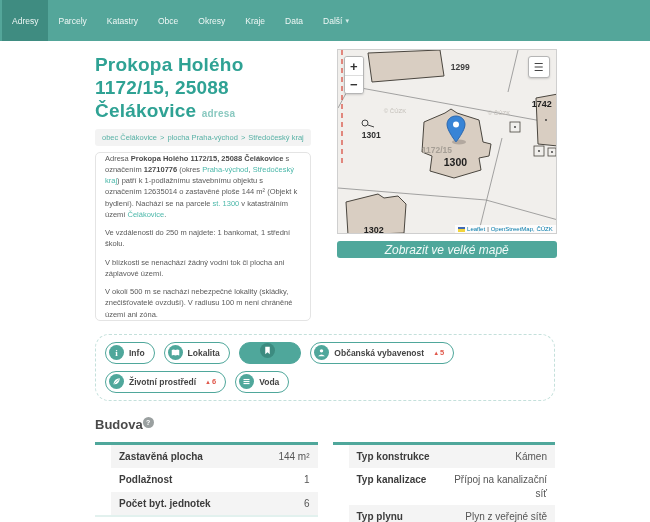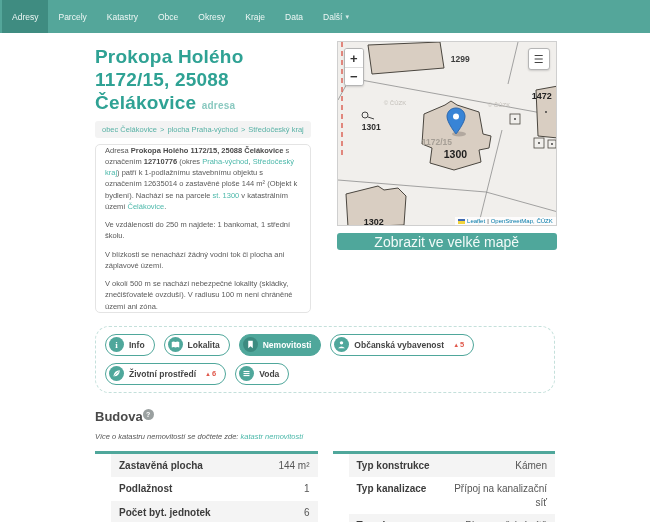--- a/index.html
+++ b/index.html
@@ -1,20 +1,20 @@
 <!DOCTYPE html>
 <html lang="cs"><head>
 <meta charset="utf-8">
 <style>
   * { margin:0; padding:0; box-sizing:border-box; }
   html,body { width:650px; background:#fff; font-family:"Liberation Sans",sans-serif; }
   body { height:522px; overflow:hidden; }
 
   
-  .navbar { background:#54a69a; height:33px; display:flex; align-items:stretch; padding-left:2px; }
+  .navbar { background:#54a69a; height:41px; display:flex; align-items:stretch; padding-left:2px; }
   .nav-item { color:#eef7f5; font-size:8.5px; padding:0 10px; display:flex; align-items:center; gap:3px;
               text-decoration:none; cursor:pointer; }
   .nav-item.active { background:#3f8c81; }
   .caret { font-size:7px; color:#d7ecea; }
 
   
   .container { width:460px; margin:0 auto; padding-top:8px; }
   .top-row { display:flex; gap:26px; }
   .left-col { width:225px; }
   .right-col { width:220px; padding-top:0; }
@@ -54,33 +54,33 @@
   .layers-ctl { position:absolute; right:6px; top:6px; width:22px; height:22px; background:#fff;
                 border:1px solid #b5b5b5; border-radius:3px; color:#444; font-size:11px; line-height:20px;
                 text-align:center; cursor:pointer; box-shadow:0 1px 2px rgba(0,0,0,.15); }
   .attribution { position:absolute; right:0; bottom:0; background:rgba(255,255,255,.82); font-size:6px;
                  color:#333; padding:1px 3px; display:flex; align-items:center; gap:2px; }
   .attribution a { color:#0078a8; text-decoration:none; cursor:pointer; }
   .ua-flag { width:7px; height:5px; display:inline-block; }
   .ua-flag .b { height:50%; background:#4069b1; } .ua-flag .y { height:50%; background:#f2d43c; }
 
   .map-btn { width:220px; margin-top:7px; height:17px; background:#4fa79b; color:#f2faf8; border:none;
-             border-radius:3px; font-size:14px; font-family:"Liberation Sans",sans-serif; cursor:pointer; }
+             border-radius:3px; font-size:12px; font-family:"Liberation Sans",sans-serif; cursor:pointer;font-style:italic; }
 
   
   .tabs-box { margin-top:13px; border:1px dashed #c4e0db; border-radius:14px; padding:7px 9px;
               display:flex; flex-wrap:wrap; gap:7px 9px; }
   .tab { display:inline-flex; align-items:center; gap:5px; height:22px; border:1px solid #4fa79b;
          border-radius:12px; background:#fff; padding:0 9px 0 3px; cursor:pointer; font-size:8.5px;
          color:#444; font-weight:bold; font-family:"Liberation Sans",sans-serif; }
   .tab .ticon { width:15px; height:15px; border-radius:50%; background:#4fa79b; display:inline-flex;
                 align-items:center; justify-content:center; color:#fff; flex:0 0 15px; }
   .tab .ticon svg { width:9px; height:9px; display:block; }
   .tab .ticon .iglyph { font-size:9px; font-weight:bold; color:#fff; font-family:"Liberation Serif",serif; }
-  .tab.active { background:#4fa79b; color:#fff; }
+  .tab.active { background:#4fa79b; color:#fff;flex-direction:column; }
   .tab.active .ticon { background:#3c8b80; }
   .tab .badge { display:inline-flex; align-items:center; gap:1px; margin-left:4px; }
   .tab .warn-tri { color:#e0584b; font-size:6px; }
   .tab .badge-n { color:#e0584b; font-size:7.5px; font-weight:bold; }
 
   
   .section-h { margin-top:16px; font-size:13px; color:#4a4a4a; font-weight:bold; display:flex; align-items:flex-start; }
   .help { width:11px; height:11px; border-radius:50%; background:#9aa0a0; color:#fff; font-size:7px;
           line-height:11px; text-align:center; font-weight:bold; }
   .note { margin-top:8px; font-size:7.5px; font-style:italic; color:#555; }
@@ -152,21 +152,21 @@
 
           <ellipse cx="121" cy="92" rx="7" ry="2.5" fill="rgba(0,0,0,0.18)"></ellipse>
           <path d="M118 66 c-5.5 0 -9 4 -9 8.6 c0 6 9 17.4 9 17.4 s9 -11.4 9 -17.4 c0 -4.6 -3.5 -8.6 -9 -8.6 Z" fill="#3884d6" stroke="#2a66ad" stroke-width="1"></path>
           <circle cx="118" cy="74.5" r="3" fill="#ffffff"></circle>
         </svg>
 
         <span class="parcel-label pl-1299">1299</span>
         <span class="parcel-label pl-1301">1301</span>
         <span class="parcel-label pl-117215">1172/15</span>
         <span class="parcel-label pl-1300">1300</span>
-        <span class="parcel-label pl-1285">1472</span>
+        <span class="parcel-label pl-1285">1742</span>
         <span class="parcel-label pl-1302">1302</span>
         <span class="watermark wm1">© ČÚZK</span>
         <span class="watermark wm2">© ČÚZK</span>
 
         <div class="zoom-ctl">
           <button class="zoom-btn">+</button>
           <button class="zoom-btn">−</button>
         </div>
         <div class="layers-ctl">☰</div>
 
@@ -242,24 +242,20 @@
           </svg>
         </span>
         <span>Voda</span>
       </button>
     </div>
 
   <h2 class="section-h">
     <span>Budova</span>
     <span class="help">?</span>
   </h2>
-  <p class="note">
-    <span>Více o katastru nemovitostí se dočtete zde:</span>
-    <a>katastr nemovitostí</a>
-  </p>
 
   <div class="tables">
     <div class="kv-table" id="table-left">
         <div class="kv-row">
           <span class="kv-label">Zastavěná plocha</span>
           <span class="kv-value">144 m²</span>
         </div>
         <div class="kv-row">
           <span class="kv-label">Podlažnost</span>
           <span class="kv-value">1</span>

